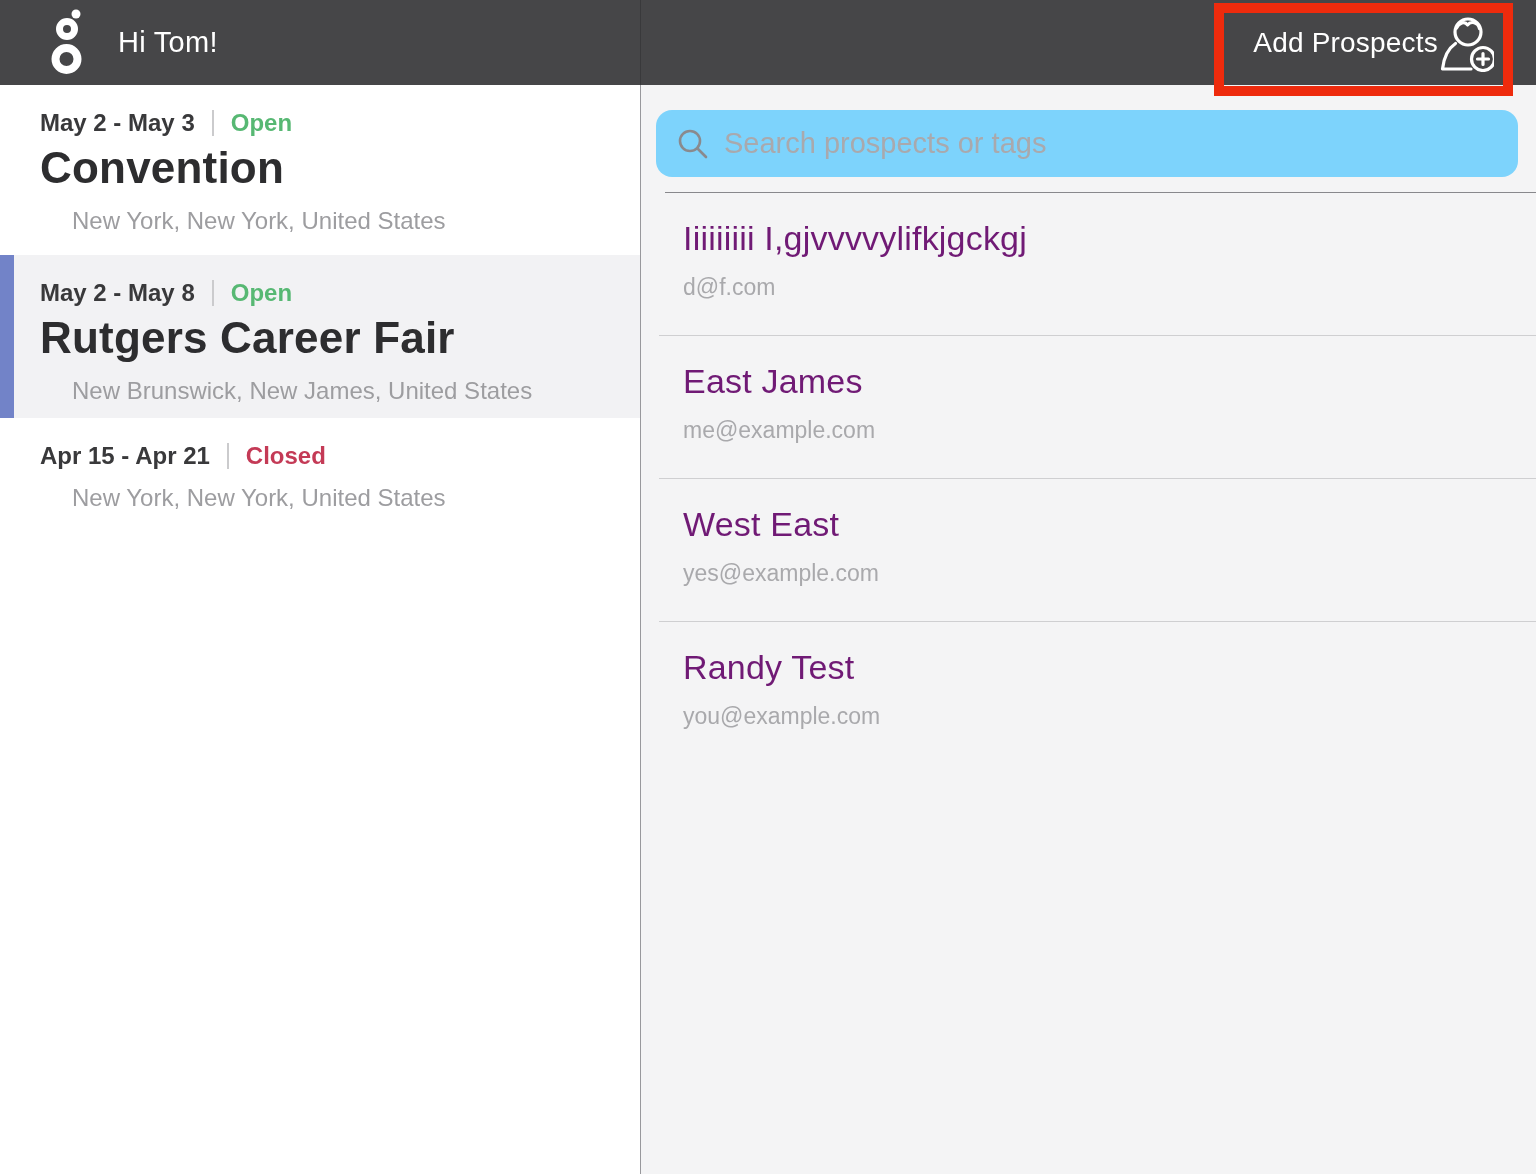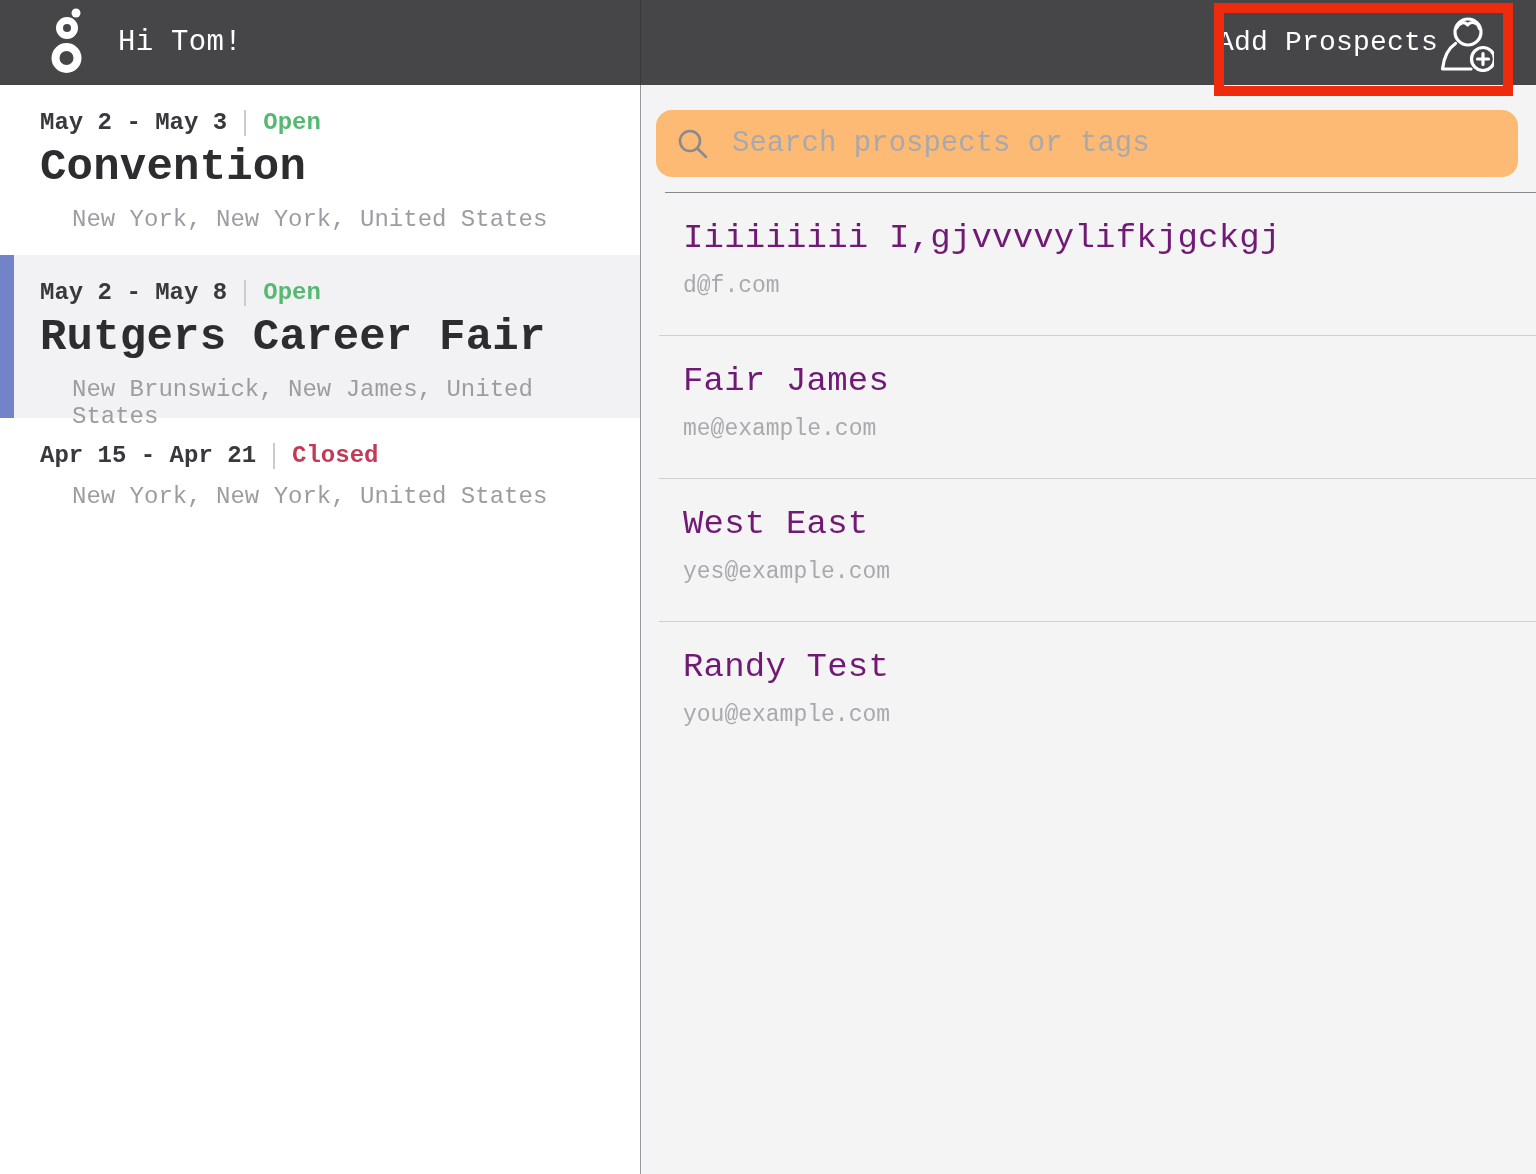--- a/index.html
+++ b/index.html
@@ -1,18 +1,18 @@
 <!DOCTYPE html>
 <html><head>
 <meta charset="utf-8">
 <style>
   html,body{margin:0;padding:0;background:#fff;}
   .app{
     position:relative;width:1536px;height:1174px;overflow:hidden;
-    font-family:Liberation Mono, monospace;
+    font-family:Liberation Sans, sans-serif;
     -webkit-font-smoothing:antialiased;
   }
   
   .header{
     position:absolute;top:0;left:0;width:1536px;height:85px;
     background:#464648;display:flex;align-items:center;
   }
   .header::after{
     content:"";position:absolute;left:640px;top:0;width:1px;height:85px;background:#39393b;
   }
@@ -48,22 +48,22 @@
   
   .prospects-panel{
     position:absolute;top:85px;left:640px;width:896px;height:1089px;
     background:#f4f4f5;border-left:1px solid #98989c;box-sizing:border-box;
   }
   .search-wrap{position:relative;height:108px;box-sizing:border-box;padding:25px 18px 0 15px;}
   .search-wrap::after{
     content:"";position:absolute;left:24px;right:0;bottom:0;height:1px;background:#88888c;
   }
   .search-box{
-    background:#fdba74;border-radius:16px;height:67px;display:flex;align-items:center;
-    padding:0 20px;box-sizing:border-box;gap:8px;
+    background:#7dd3fc;border-radius:16px;height:67px;display:flex;align-items:center;
+    padding:0 20px;box-sizing:border-box;
   }
   .search-icon{flex:0 0 auto;margin-right:14px;display:flex;}
   .search-input{
     flex:1;border:none;outline:none;background:transparent;font-family:inherit;
     font-size:29px;color:#3b3b3d;padding:0;
   }
   .search-input::placeholder{color:#a9a9ad;opacity:1;}
   .prospect-row{position:relative;height:143px;box-sizing:border-box;padding:26px 20px 0 42px;cursor:pointer;}
   .prospect-row:not(:last-child)::after{
     content:"";position:absolute;left:18px;right:0;bottom:0;height:1px;background:#cfcfd1;
@@ -151,21 +151,21 @@
         <input class="search-input" type="text" placeholder="Search prospects or tags" style="">
       </div>
     </div>
 
     <div class="prospect-row">
       <div class="prospect-name">Iiiiiiiii I,gjvvvvylifkjgckgj</div>
       <div class="prospect-email">d@f.com</div>
     </div>
 
     <div class="prospect-row">
-      <div class="prospect-name">Fair James</div>
+      <div class="prospect-name">East James</div>
       <div class="prospect-email">me@example.com</div>
     </div>
 
     <div class="prospect-row">
       <div class="prospect-name">West East</div>
       <div class="prospect-email">yes@example.com</div>
     </div>
 
     <div class="prospect-row">
       <div class="prospect-name">Randy Test</div>

